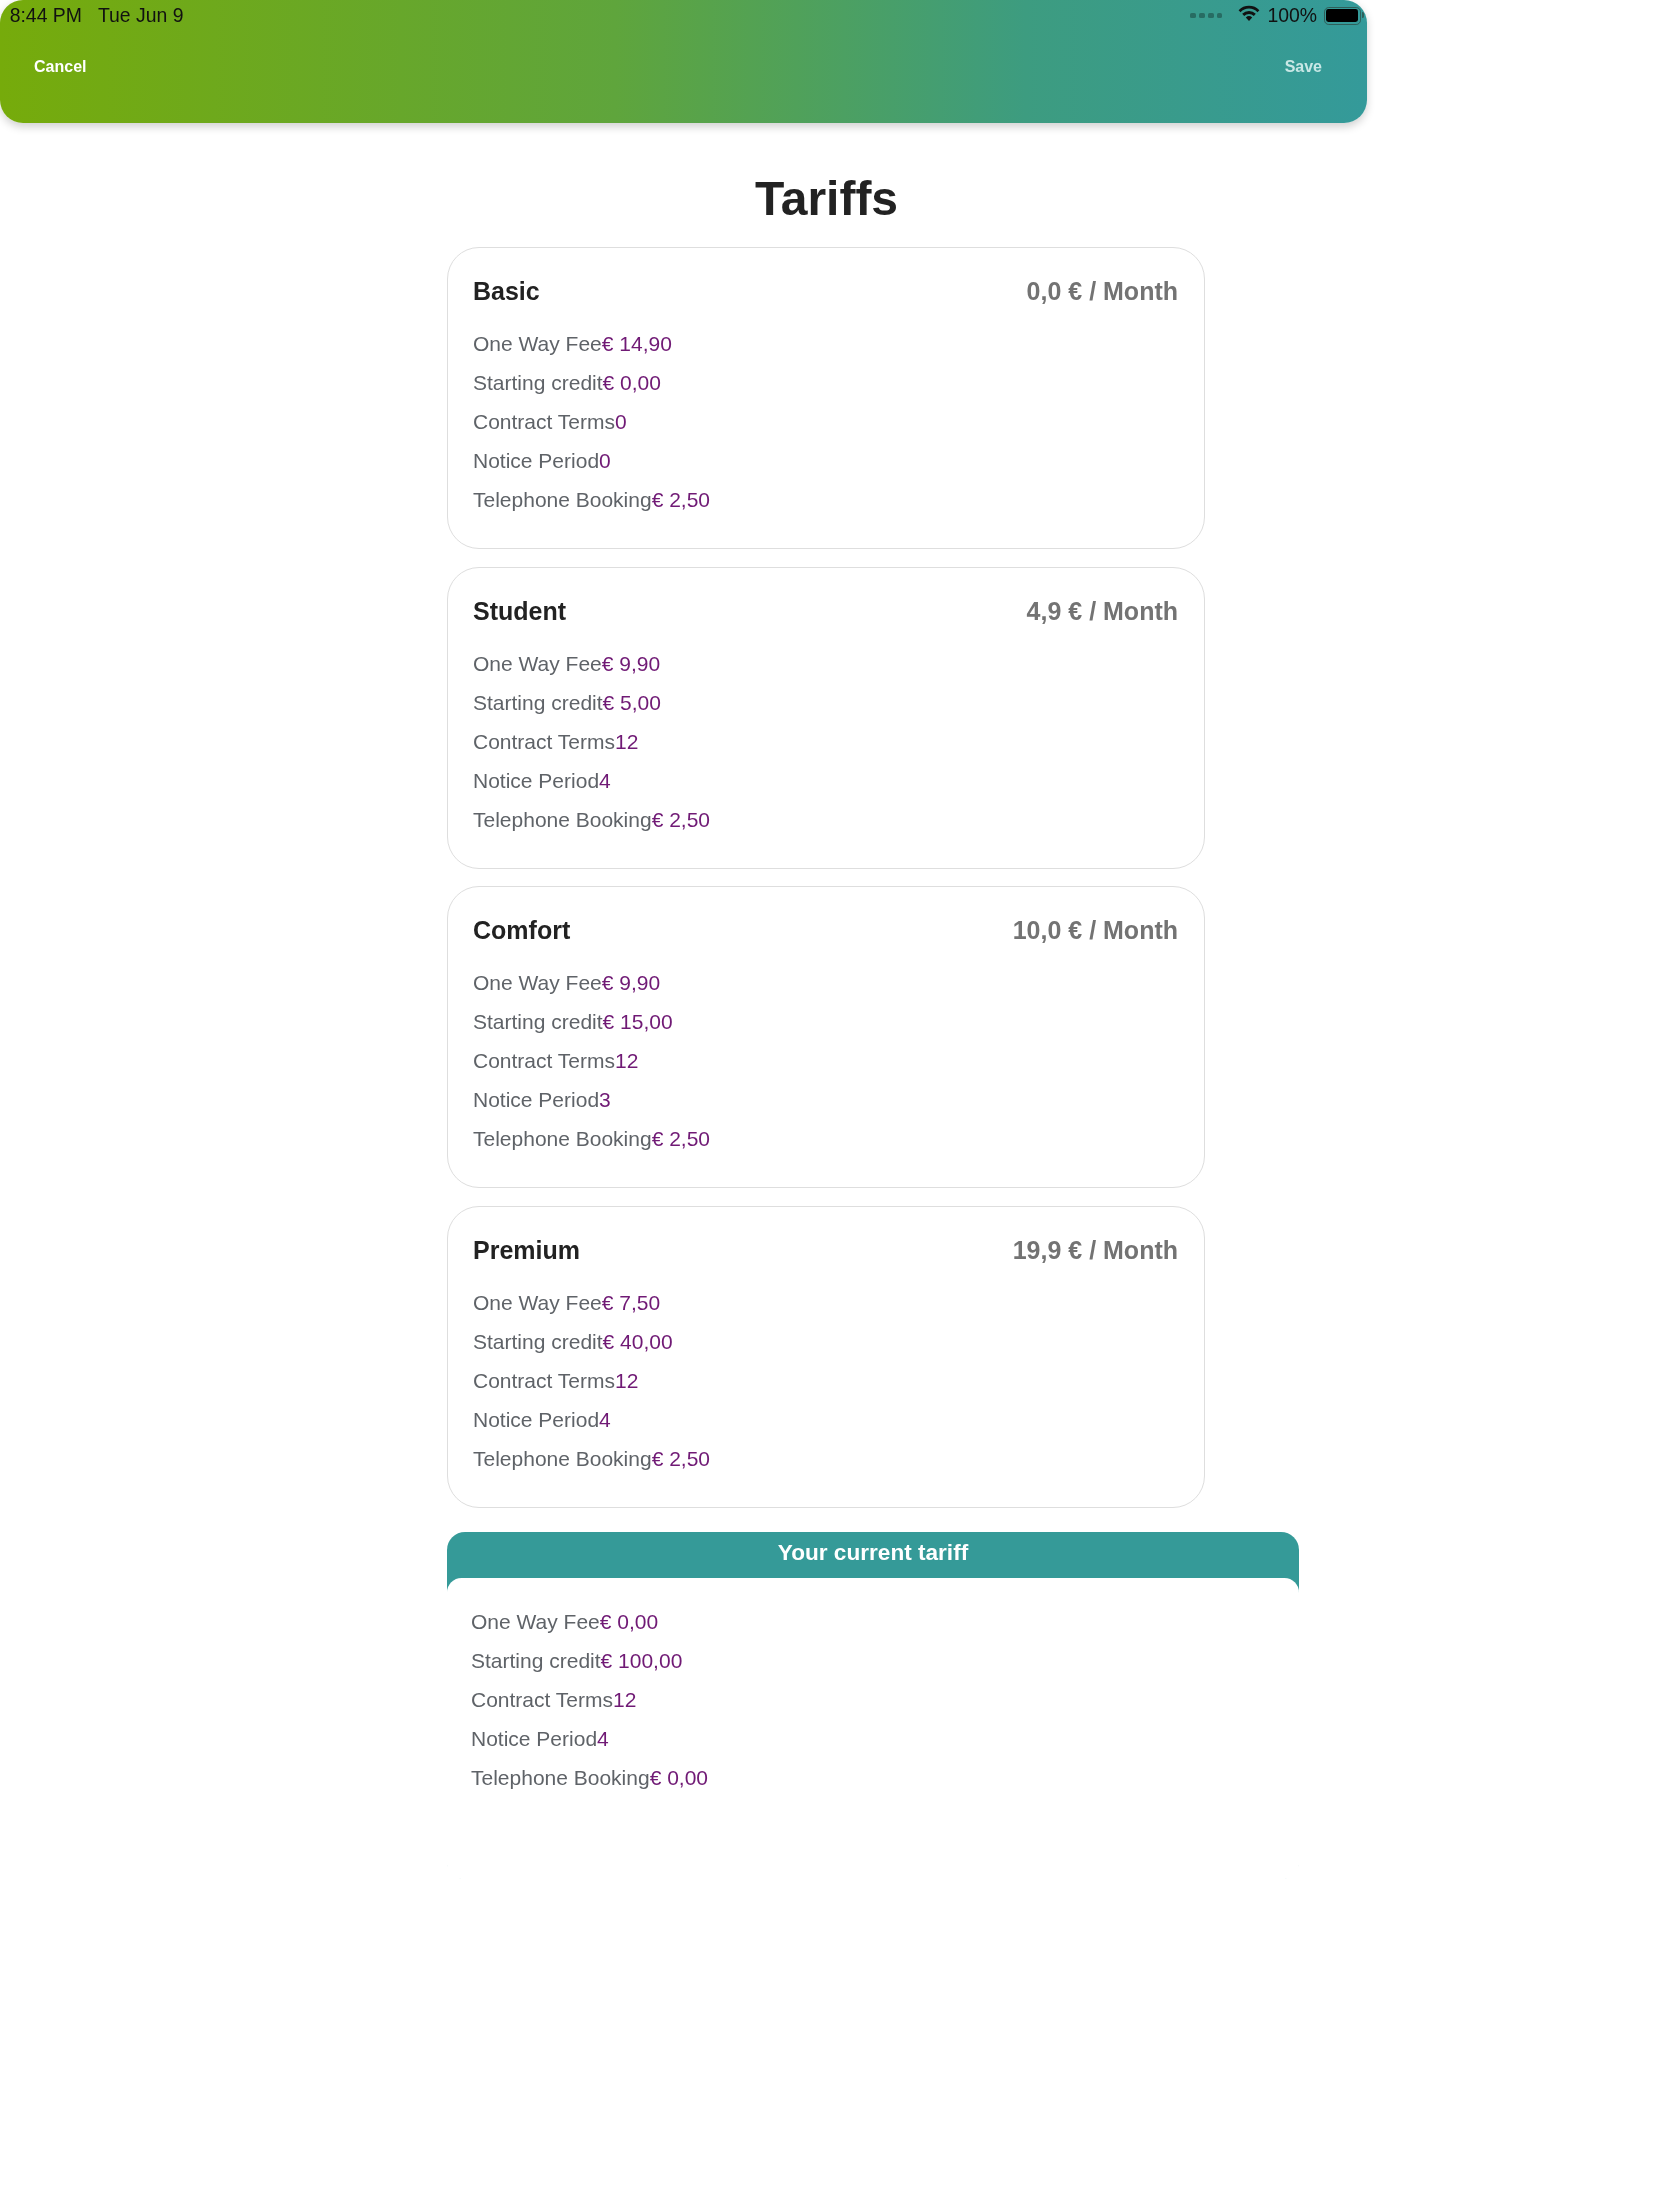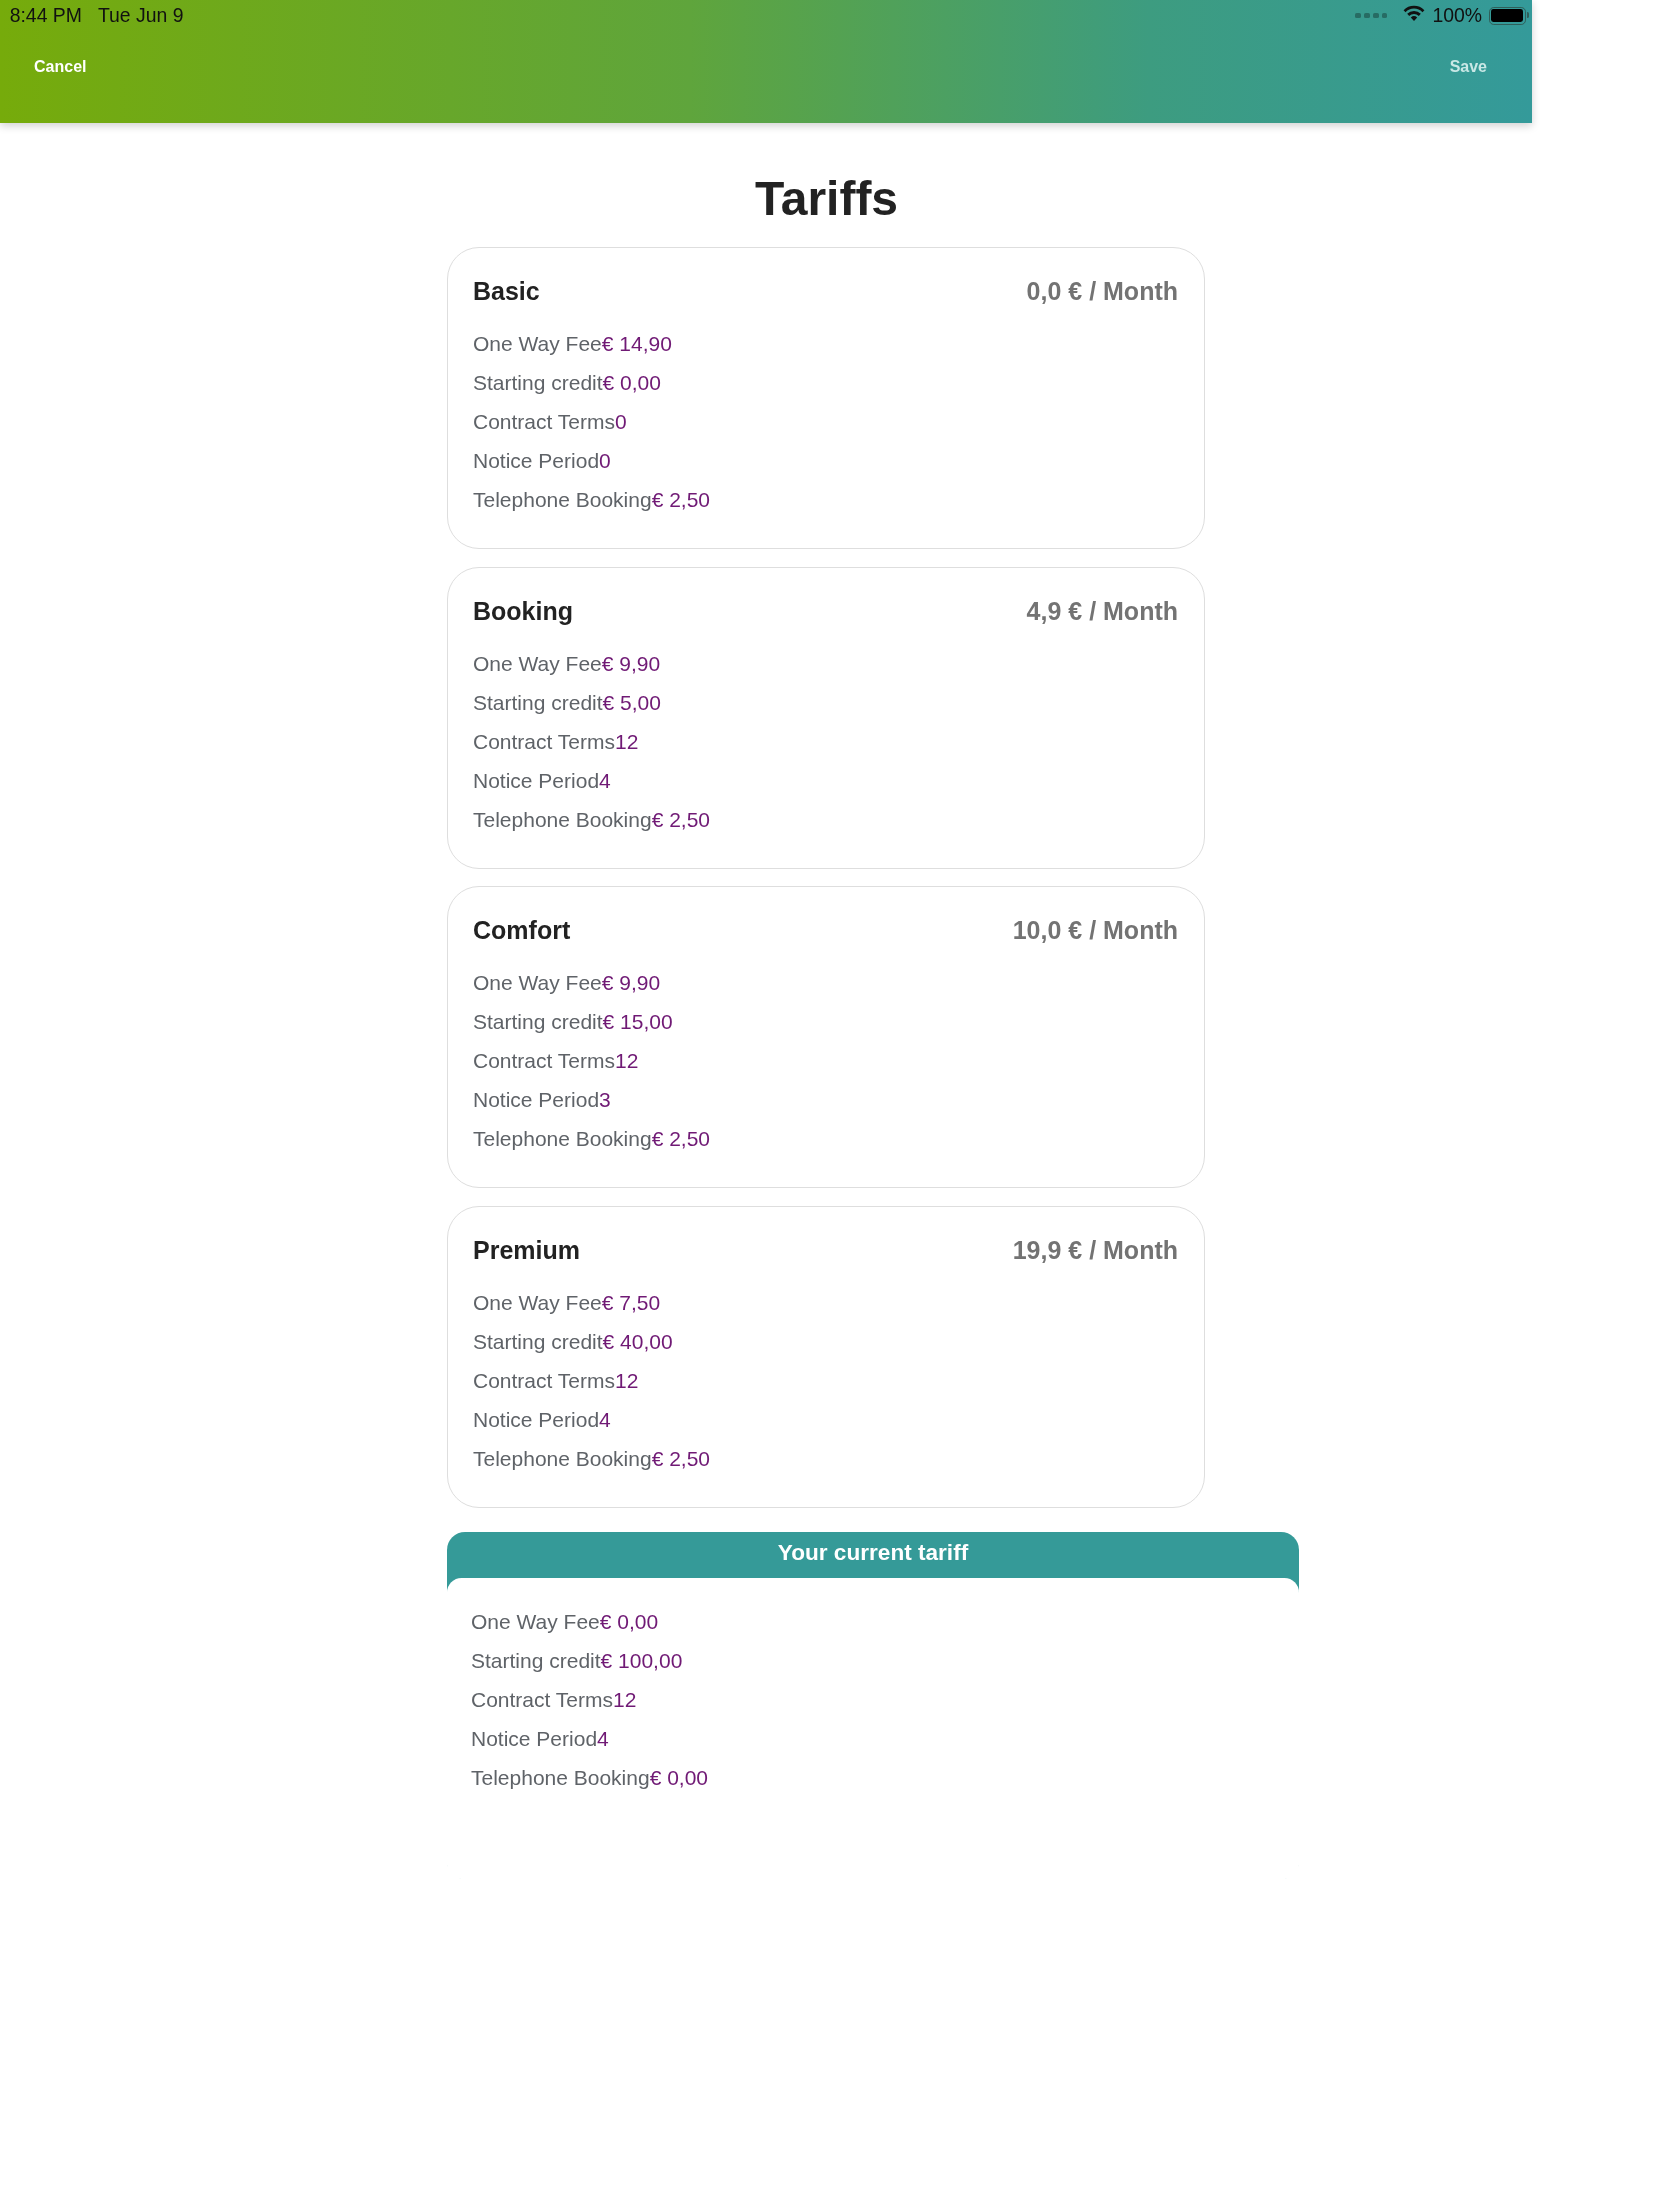--- a/index.html
+++ b/index.html
@@ -1,23 +1,24 @@
 <!DOCTYPE html>
 <html style="font-size:13px"><head>
 <meta charset="utf-8">
 <style>
   * { box-sizing: border-box; margin: 0; padding: 0; }
   html, body { width: 1653px; height: 2205px; background: #ffffff; overflow: hidden; }
   body { font-family: "Liberation Sans", "DejaVu Sans", sans-serif; color: #222; position: relative; }
 
   .topbar {
-    position: absolute; left: 0; top: 0; width: 1532px; height: 123px;
+    position: absolute; left: 0; top: 0; width: 1367px; height: 123px;
     background: linear-gradient(90deg, #76ab0b 0%, #5fa53c 45%, #3d9c80 75%, #349a9a 100%);
     box-shadow: 0 3.2px 8px rgba(0,0,0,0.18);
     z-index: 2;
+    border-radius: 23px;
   }
   .statusbar {
     position: absolute; left: 0; top: 0; width: 100%; height: 32px;
     font-size: 19.4px; color: #111;
   }
   .status-left { position: absolute; left: 9.7px; top: 4px; display: flex; gap: 16px; }
   .status-right { position: absolute; right: 6.5px; top: 4px; display: flex; align-items: center; gap: 6.5px; }
   .signal-dots { display: flex; gap: 3.2px; margin-right: 8px; }
   .signal-dots span { width: 5.7px; height: 5.7px; border-radius: 1.6px; background: rgba(0,0,0,0.3); display: inline-block; }
   .battery { width: 37px; height: 18px; border: 1.6px solid #2f5f5a; border-radius: 4.8px; padding: 1.6px; position: relative; }
@@ -117,21 +118,21 @@
       <span class="val">0</span>
     </div>
   <div class="card-row">
       <span>Telephone Booking</span>
       <span class="val">€ 2,50</span>
     </div>
 </div>
 
 <div class="card" style="top:567px">
   <div class="card-head">
-    <span class="card-name">Booking</span>
+    <span class="card-name">Student</span>
     <span class="card-price">4,9 € / Month</span>
   </div>
   <div class="card-row">
       <span>One Way Fee</span>
       <span class="val">€ 9,90</span>
     </div>
   <div class="card-row">
       <span>Starting credit</span>
       <span class="val">€ 5,00</span>
     </div>

